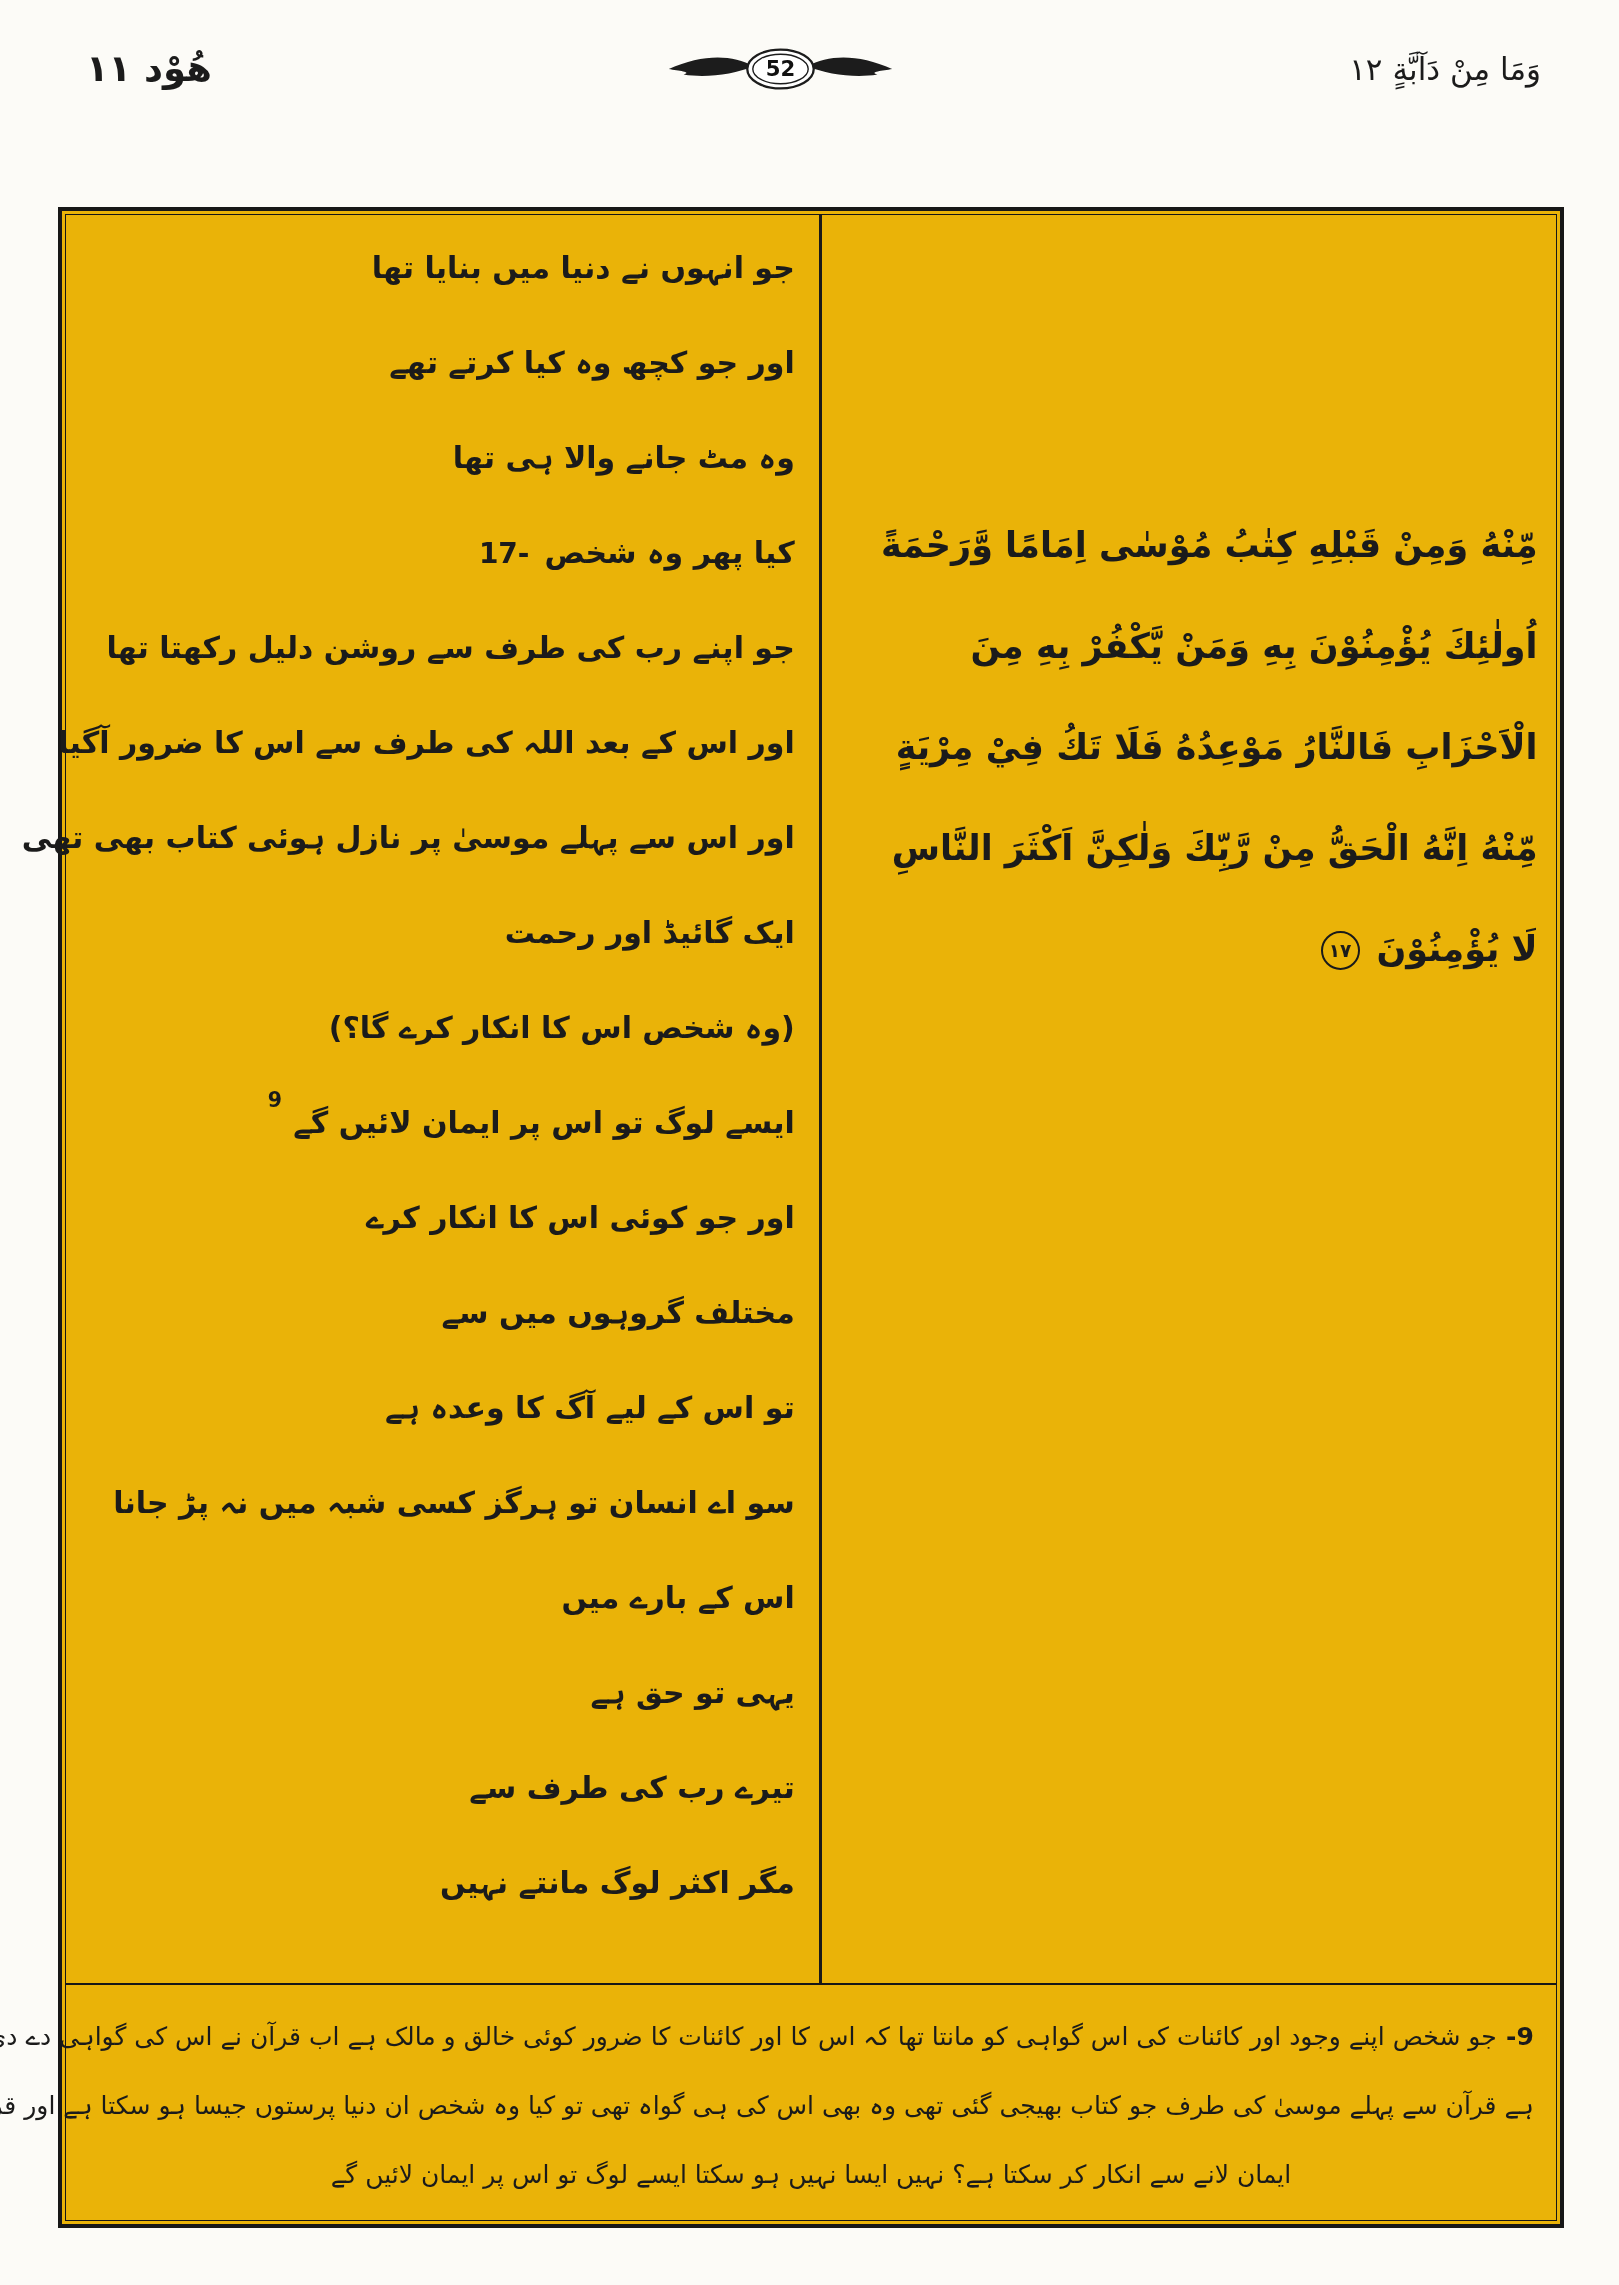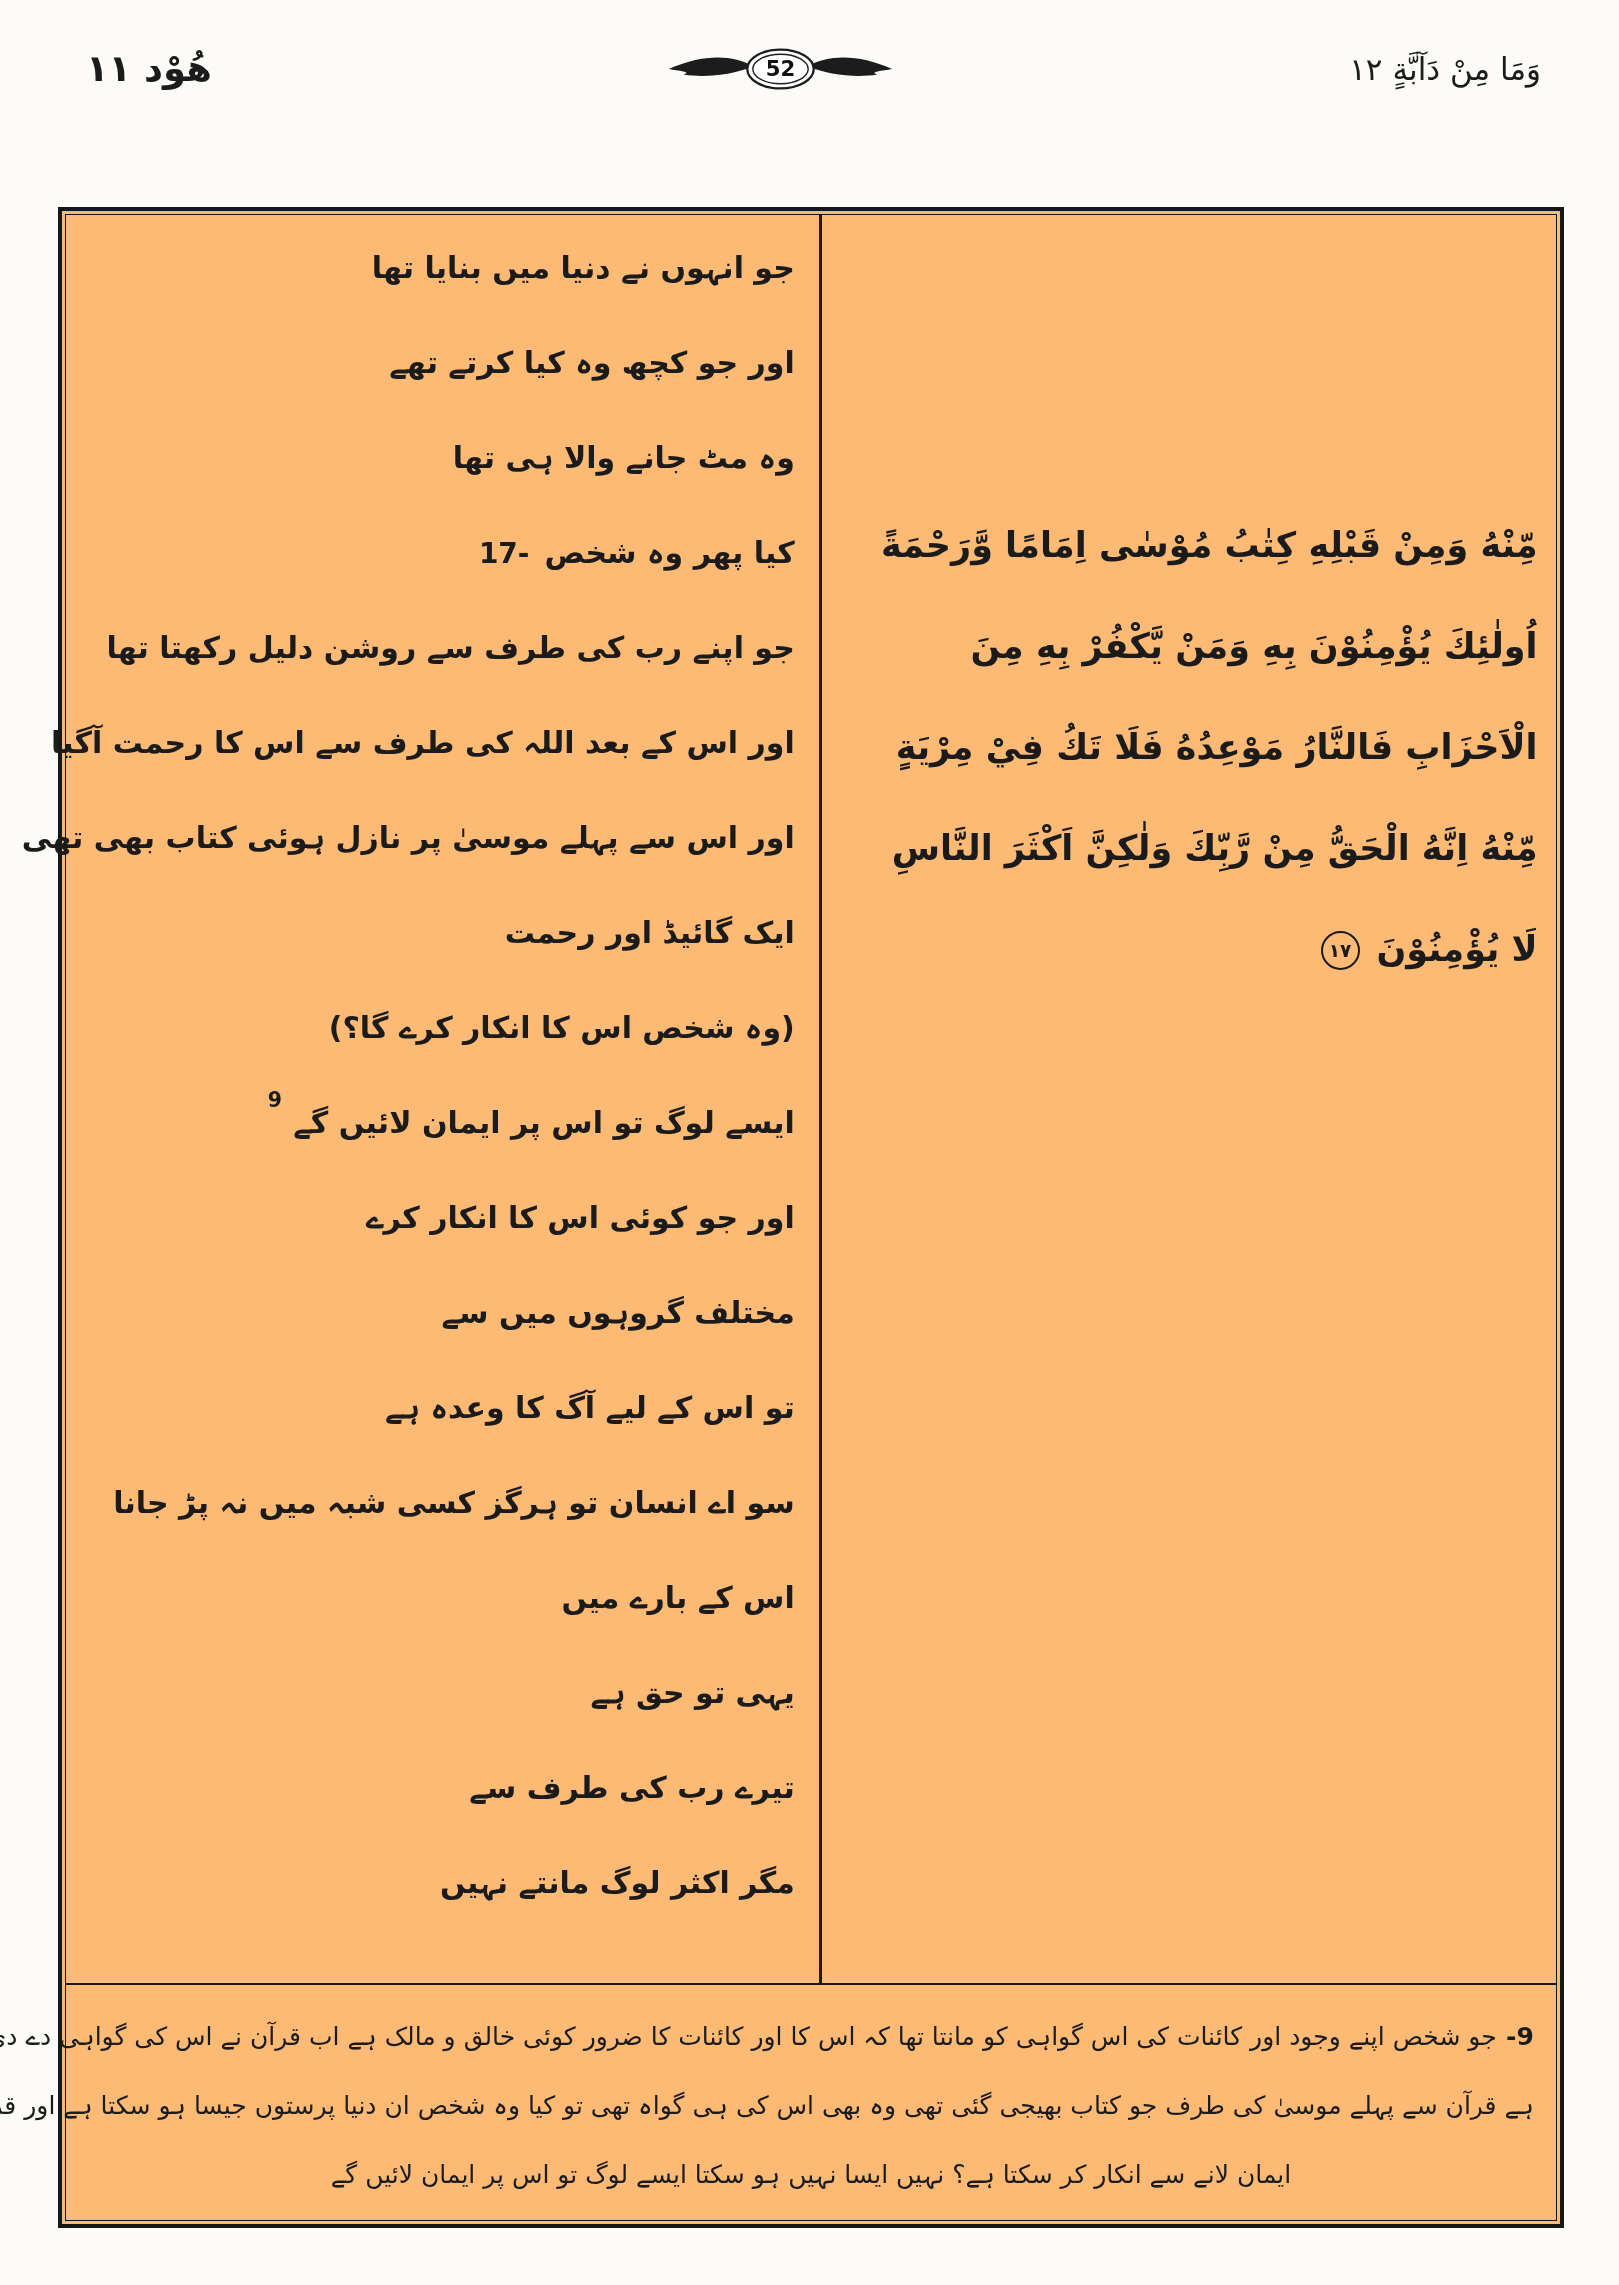--- a/index.html
+++ b/index.html
@@ -15,21 +15,21 @@
     position:absolute; top:32px; left:58px; right:54px; height:73px;
     display:flex; align-items:center; justify-content:space-between;
   }
   .surah-marker { font-size:37px; font-weight:bold; direction:rtl; padding-left:28px; }
   .juz-marker   { font-size:31px; font-weight:normal; direction:rtl; padding-right:24px; }
   .ornament { display:block; }
   .ornament text { font-family:"DejaVu Sans", sans-serif; }
   
   .frame {
     position:absolute; top:207px; left:58px; width:1506px; height:2021px;
-    border:4.7px solid #171717; background:#fdba74;
+    border:4.7px solid #171717; background:#eab308;
   }
   .frame-inner {
     position:absolute; inset:2.8px; border:1.9px solid #171717;
     display:flex; flex-direction:column;
   }
   
   .columns { flex:1; display:flex; min-height:0; }
   .urdu-col { width:753px; padding:5.6px 24px 0 9.3px; }
   .column-divider { width:2.8px; background:#1a1a1a; }
   .arabic-col { flex:1; padding:280px 18.6px 0 13px; }
@@ -98,21 +98,21 @@
     <div class="frame-inner">
 
       <div class="columns">
 
         <div class="urdu-col">
           <div class="u-line"><span>جو انہوں نے دنیا میں بنایا تھا</span></div>
           <div class="u-line"><span>اور جو کچھ وہ کیا کرتے تھے</span></div>
           <div class="u-line"><span>وہ مٹ جانے والا ہی تھا</span></div>
           <div class="u-line"><span>کیا پھر وہ شخص</span><span class="u-num">17-</span></div>
           <div class="u-line"><span>جو اپنے رب کی طرف سے روشن دلیل رکھتا تھا</span></div>
-          <div class="u-line"><span>اور اس کے بعد اللہ کی طرف سے اس کا رحمت آگیا</span></div>
+          <div class="u-line"><span>اور اس کے بعد اللہ کی طرف سے اس کا ضرور آگیا</span></div>
           <div class="u-line"><span>اور اس سے پہلے موسیٰ پر نازل ہوئی کتاب بھی تھی</span></div>
           <div class="u-line"><span>ایک گائیڈ اور رحمت</span></div>
           <div class="u-line"><span>(وہ شخص اس کا انکار کرے گا؟)</span></div>
           <div class="u-line"><span>ایسے لوگ تو اس پر ایمان لائیں گے</span><sup class="u-ref">9</sup></div>
           <div class="u-line"><span>اور جو کوئی اس کا انکار کرے</span></div>
           <div class="u-line"><span>مختلف گروہوں میں سے</span></div>
           <div class="u-line"><span>تو اس کے لیے آگ کا وعدہ ہے</span></div>
           <div class="u-line"><span>سو اے انسان تو ہرگز کسی شبہ میں نہ پڑ جانا</span></div>
           <div class="u-line"><span>اس کے بارے میں</span></div>
           <div class="u-line"><span>یہی تو حق ہے</span></div>

